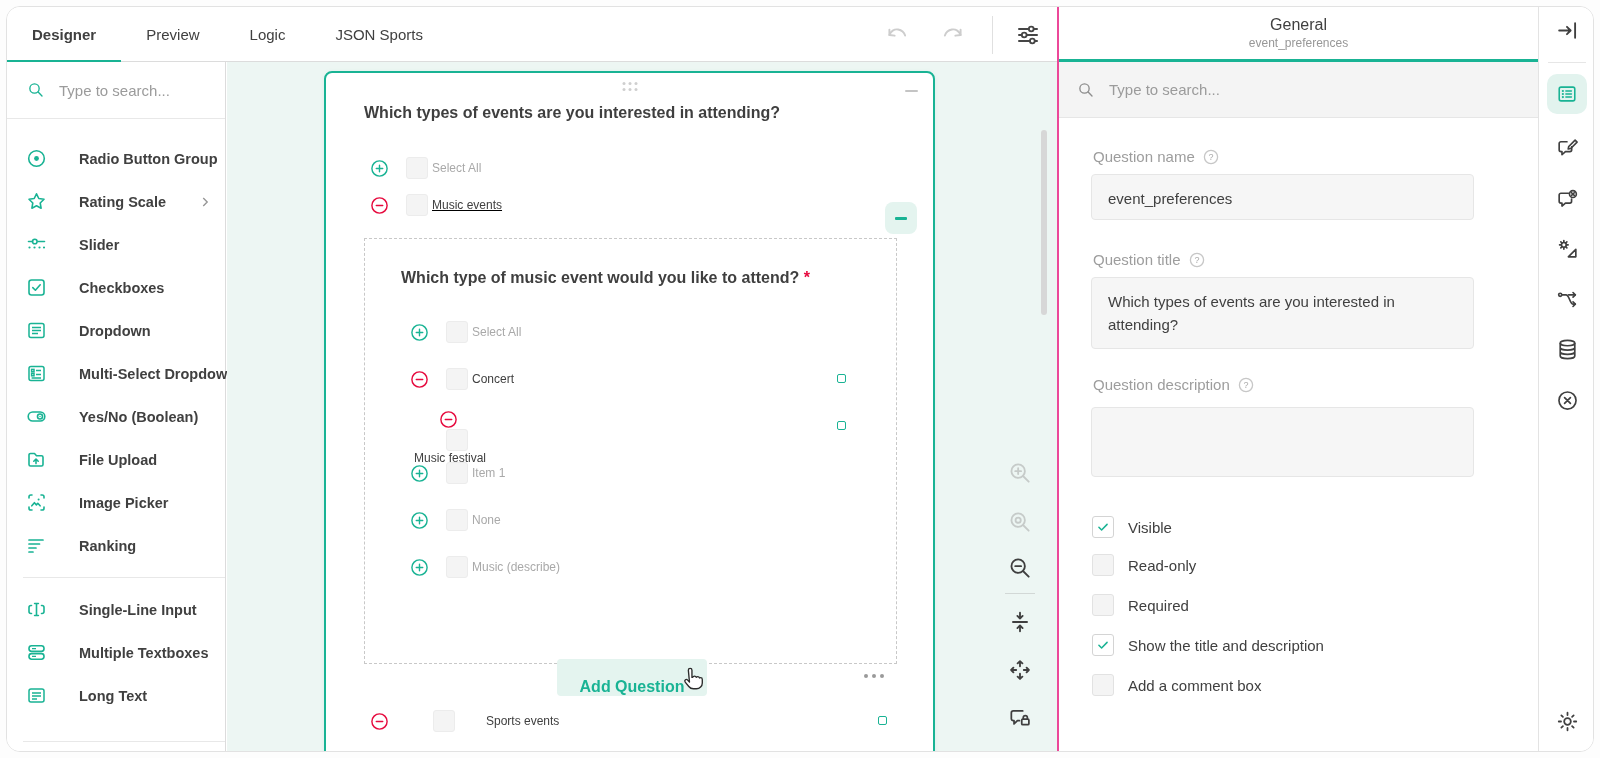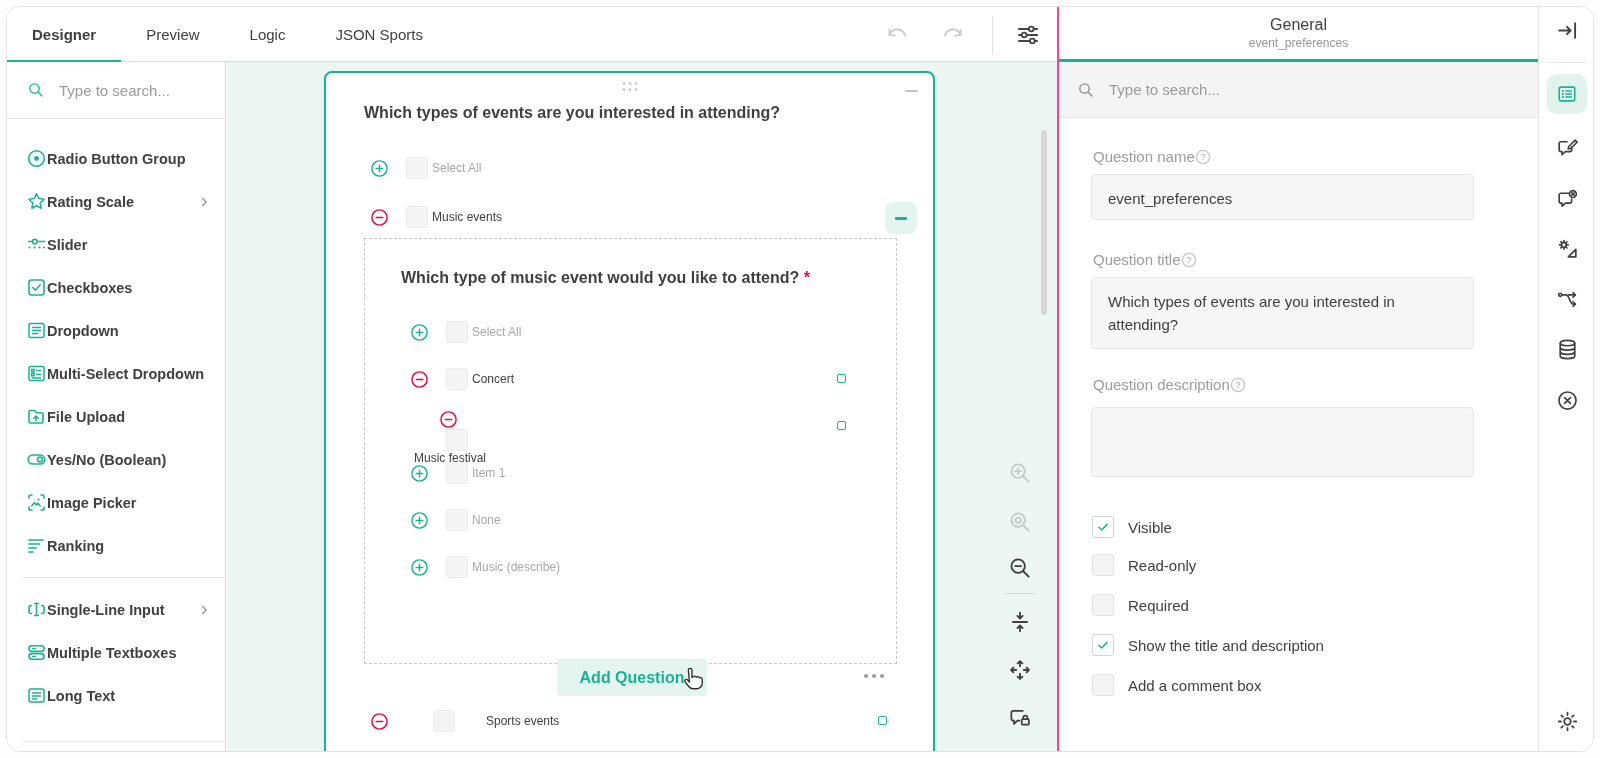--- a/index.html
+++ b/index.html
@@ -24,21 +24,21 @@
 
   
   .toolbox{position:absolute;left:0;top:55px;bottom:0;width:219px;background:#fff;border-right:1px solid #dcdcdc;}
   .tb-search{height:57px;border-bottom:1px solid #e8e8e8;display:flex;align-items:center;padding:0 14px 0 20px;gap:12px;}
   .search-glyph{width:18px;height:18px;color:#19b394;flex:none;}
   .search-glyph.gray{color:#8d8d8d;}
   .search-input{border:none;outline:none;background:transparent;font-size:15px;color:#404040;width:100%;
     font-family:"Liberation Sans",sans-serif;}
   .search-input::placeholder{color:#9b9b9b;}
   .tb-list{padding-top:18px;}
-  .tb-item{height:43px;display:flex;align-items:center;padding:0 14px 0 19px;gap:0;cursor:pointer;}
+  .tb-item{height:43px;display:flex;align-items:center;padding:0 14px 0 19px;gap:32px;cursor:pointer;}
   .tb-item .ticon{width:21px;height:21px;color:#19b394;flex:none;}
   .tb-item .tlabel{font-size:14.5px;font-weight:bold;color:#404040;white-space:nowrap;}
   .tb-item .chev{margin-left:auto;width:14px;height:14px;color:#979797;flex:none;}
   .tb-div{height:1px;background:#e8e8e8;margin:10px 0 10px 16px;}
   .tb-div.last{margin-top:24px;}
 
   
   .canvas{position:absolute;left:220px;top:55px;width:830px;bottom:0;background:#edf6f3;overflow:hidden;}
   .qcard{position:absolute;left:97px;top:9px;width:611px;height:780px;background:#fff;
     border:2px solid #19b394;border-radius:8px;box-shadow:0 1px 5px rgba(25,179,148,.08);}
@@ -59,38 +59,38 @@
 
   .collapse-btn{position:absolute;left:559px;top:129px;width:32px;height:32px;border-radius:8px;
     background:#e4f4ef;cursor:pointer;}
   .collapse-btn::after{content:"";position:absolute;left:10px;top:15px;width:12px;height:2.5px;border-radius:1px;background:#19b394;}
 
   .nested-panel{position:absolute;left:38px;top:165px;width:533px;height:426px;border:1px dashed #c8c8c8;}
   .nq-title{position:absolute;left:36px;top:30px;font-size:16px;font-weight:bold;color:#3f3f3f;}
   .item-handle{position:absolute;width:9px;height:9px;border:1.5px solid #19b394;border-radius:2px;background:#fff;cursor:grab;}
 
   .add-q-btn{position:absolute;left:231px;top:586px;width:150px;height:37px;border-radius:4px;background:#e4f4ef;
-    display:flex;align-items:center;justify-content:center;font-size:16px;font-weight:bold;color:#19b394;cursor:pointer;}
+    display:flex;align-items:flex-end;justify-content:center;font-size:16px;font-weight:bold;color:#19b394;cursor:pointer;}
   .more-dots{position:absolute;left:538px;top:601px;display:flex;gap:4px;cursor:pointer;}
   .more-dots i{width:4px;height:4px;border-radius:50%;background:#9a9a9a;}
   .cursor-hand{position:absolute;left:352px;top:592px;width:27px;height:27px;pointer-events:none;z-index:5;}
 
   
   .zoombar-icon{position:absolute;left:780px;width:26px;height:26px;cursor:pointer;color:#3f3f3f;}
   .zoombar-icon.dis{color:#c6cbc9;}
   .zoom-sep{position:absolute;left:778px;top:531px;width:30px;height:1px;background:#d2d8d6;}
   .canvas-scrollbar{position:absolute;left:814px;top:68px;width:6px;height:185px;border-radius:3px;background:#d7d7d7;cursor:pointer;}
 
   
   .panel{position:absolute;left:1050px;top:0;bottom:0;width:481px;background:#fff;border-left:2px solid #ec4899;}
   .panel-header{height:55px;border-bottom:3px solid #19b394;display:flex;flex-direction:column;align-items:center;justify-content:center;gap:2px;}
   .panel-title{font-size:16px;color:#404040;}
   .panel-sub{font-size:12px;color:#979797;}
   .panel-search{height:56px;background:#f4f4f4;border-bottom:1px solid #e6e6e6;display:flex;align-items:center;gap:12px;padding:0 16px 0 18px;}
-  .prop-label{position:absolute;left:34px;display:flex;align-items:center;gap:0;font-size:15px;color:#9d9d9d;}
+  .prop-label{position:absolute;left:34px;display:flex;align-items:center;gap:8px;font-size:15px;color:#9d9d9d;}
   .help-icon{width:16px;height:16px;flex:none;cursor:pointer;}
   .prop-input{position:absolute;left:32px;width:383px;background:#f6f6f6;border:1px solid #e6e6e6;border-radius:4px;
     padding:12px 16px;font-size:15px;color:#404040;line-height:23px;cursor:text;}
   .pcheck-row{position:absolute;left:33px;display:flex;align-items:center;gap:14px;cursor:pointer;}
   .pcheck{width:22px;height:22px;border-radius:3px;flex:none;position:relative;}
   .pcheck.off{background:#f4f4f4;border:1px solid #e2e2e2;}
   .pcheck.on{background:#fff;border:1px solid #d4d4d4;}
   .pcheck.on svg{position:absolute;left:3px;top:3px;width:14px;height:14px;color:#19b394;}
   .pcheck-label{font-size:15px;color:#404040;white-space:nowrap;}
 
@@ -221,37 +221,37 @@
               <rect x="5.6" y="6.4" width="2.4" height="2.4"></rect>
               <rect x="5.6" y="10.4" width="2.4" height="2.4"></rect>
               <path d="M10 7.6h5M10 11.6h5M5.6 15h9.4"></path>
             </svg>
           </span>
         <span class="tlabel">Multi-Select Dropdown</span>
       </div>
 
       <div class="tb-item">
         <span class="ticon">
-            <svg viewBox="0 0 21 21" fill="none" stroke="currentColor" stroke-width="1.6" stroke-linecap="round" stroke-linejoin="round">
-              <path d="M3 7.5V6a1.5 1.5 0 0 1 1.5-1.5h4l2 2.2h5A1.5 1.5 0 0 1 17 8.2v7.3a1.5 1.5 0 0 1-1.5 1.5h-11A1.5 1.5 0 0 1 3 15.5z"></path>
-              <path d="M10 14.6v-4.4M7.8 12.2 10 10l2.2 2.2"></path>
-            </svg>
-          </span>
-        <span class="tlabel">File Upload</span>
-      </div>
-
-      <div class="tb-item">
-        <span class="ticon">
             <svg viewBox="0 0 21 21" fill="none" stroke="currentColor" stroke-width="1.6">
               <rect x="2.2" y="6" width="16.6" height="9" rx="4.5"></rect>
               <circle cx="14" cy="10.5" r="2.5"></circle>
               <circle cx="14" cy="10.5" r=".7" fill="currentColor" stroke="none"></circle>
             </svg>
           </span>
         <span class="tlabel">Yes/No (Boolean)</span>
+      </div>
+
+      <div class="tb-item">
+        <span class="ticon">
+            <svg viewBox="0 0 21 21" fill="none" stroke="currentColor" stroke-width="1.6" stroke-linecap="round" stroke-linejoin="round">
+              <path d="M3 7.5V6a1.5 1.5 0 0 1 1.5-1.5h4l2 2.2h5A1.5 1.5 0 0 1 17 8.2v7.3a1.5 1.5 0 0 1-1.5 1.5h-11A1.5 1.5 0 0 1 3 15.5z"></path>
+              <path d="M10 14.6v-4.4M7.8 12.2 10 10l2.2 2.2"></path>
+            </svg>
+          </span>
+        <span class="tlabel">File Upload</span>
       </div>
 
       <div class="tb-item">
         <span class="ticon">
             <svg viewBox="0 0 21 21" fill="none" stroke="currentColor" stroke-width="1.6" stroke-linecap="round" stroke-linejoin="round">
               <path d="M3 6V4.8A1.8 1.8 0 0 1 4.8 3H6M15 3h1.2A1.8 1.8 0 0 1 18 4.8V6M18 15v1.2A1.8 1.8 0 0 1 16.2 18H15M6 18H4.8A1.8 1.8 0 0 1 3 16.2V15"></path>
               <path d="M5.8 13.8l2.6-3.1 2 2.2 1.4-1.6 2.3 2.5"></path>
               <circle cx="12.6" cy="7.4" r="1" fill="currentColor" stroke="none"></circle>
             </svg>
           </span>
@@ -328,21 +328,21 @@
         <span class="pm plus">
             <svg viewBox="0 0 20 20" fill="none" stroke="currentColor" stroke-width="1.5" stroke-linecap="round">
               <circle cx="10" cy="10" r="8"></circle>
               <path d="M10 6.6v6.8M6.6 10h6.8"></path>
             </svg>
           </span>
         <span class="cbox"></span>
         <span class="clabel muted">Select All</span>
       </div>
 
-      <div class="choice-row" style="left:44px;top:128px;">
+      <div class="choice-row" style="left:44px;top:116px;text-decoration:underline;">
         <span class="pm minus">
             <svg viewBox="0 0 20 20" fill="none" stroke="currentColor" stroke-width="1.5" stroke-linecap="round">
               <circle cx="10" cy="10" r="8"></circle>
               <path d="M6.6 10h6.8"></path>
             </svg>
           </span>
         <span class="cbox"></span>
         <span class="clabel">Music events</span>
       </div>
 

